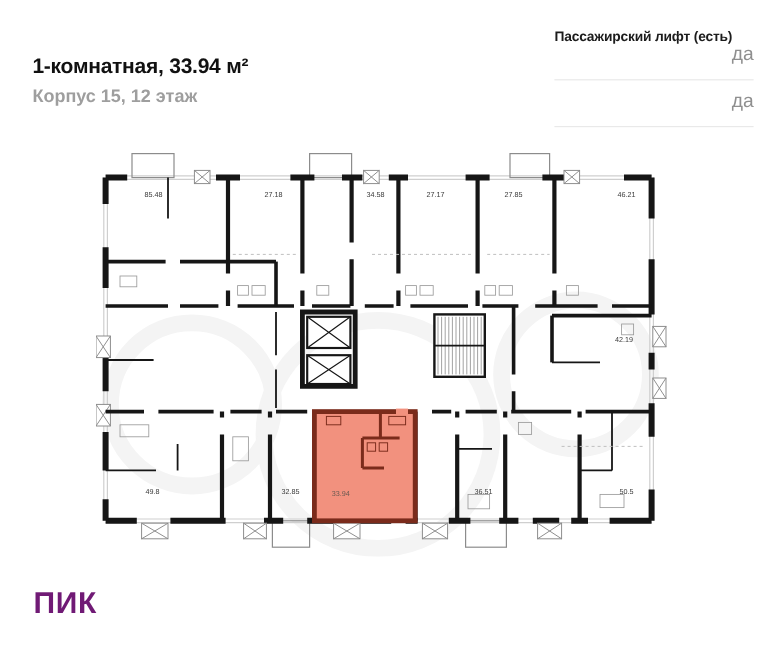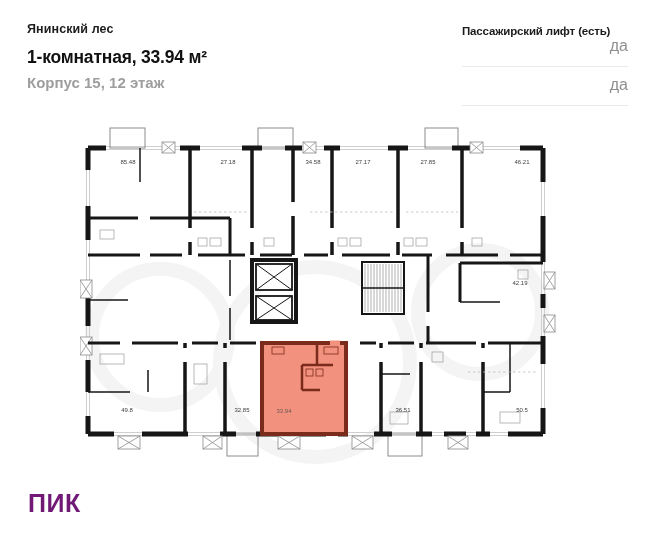--- a/index.html
+++ b/index.html
@@ -4,21 +4,21 @@
 <style>
   * { margin:0; padding:0; box-sizing:border-box; }
   html,body { background:#ffffff; }
   .page {
     position:relative; width:648px; height:540px; background:#ffffff;
     font-family:"Liberation Sans", sans-serif; overflow:hidden;
   }
   
   .head-left { position:absolute; left:27px; top:22px; width:330px; }
   .project { font-size:12.5px; font-weight:700; color:#1d1d1d; letter-spacing:0.1px; }
-  .title   { font-size:17.5px; font-weight:700; color:#111111; margin-top:11px; letter-spacing:-0.2px; }
+  .title   { font-size:17.5px; font-weight:700; color:#111111; margin-top:23px; letter-spacing:-0.2px; }
   .subtitle{ font-size:15px; font-weight:700; color:#9e9e9e; margin-top:6px; }
   
   .attrs { position:absolute; left:462px; top:16px; width:166px; }
   .attr-row {
     display:flex; align-items:baseline; justify-content:space-between;
     padding:9px 0 11px; border-bottom:1px solid #e9e9e9;flex-direction:column;
   }
   .attr-label { font-size:11.5px; font-weight:700; color:#1c1c1c; white-space:nowrap; letter-spacing:-0.15px; }
   .attr-value { font-size:16px; font-weight:400; color:#8f8f8f; margin-left:auto; padding-left:10px; }
   
@@ -30,21 +30,20 @@
     position:absolute; left:28px; top:489px;
     font-size:25px; font-weight:800; color:#701a75; letter-spacing:0.5px;
   }
 </style>
 </head>
 <body>
 
 <div class="page">
 
   <div class="head-left">
-    <div class="project">Янинский лес</div>
     <div class="title">1-комнатная, 33.94 м²</div>
     <div class="subtitle">Корпус 15, 12 этаж</div>
   </div>
 
   <div class="attrs">
     <div class="attr-row">
       <span class="attr-label">Пассажирский лифт (есть)</span>
       <span class="attr-value">да</span>
     </div>
     <div class="attr-row">

